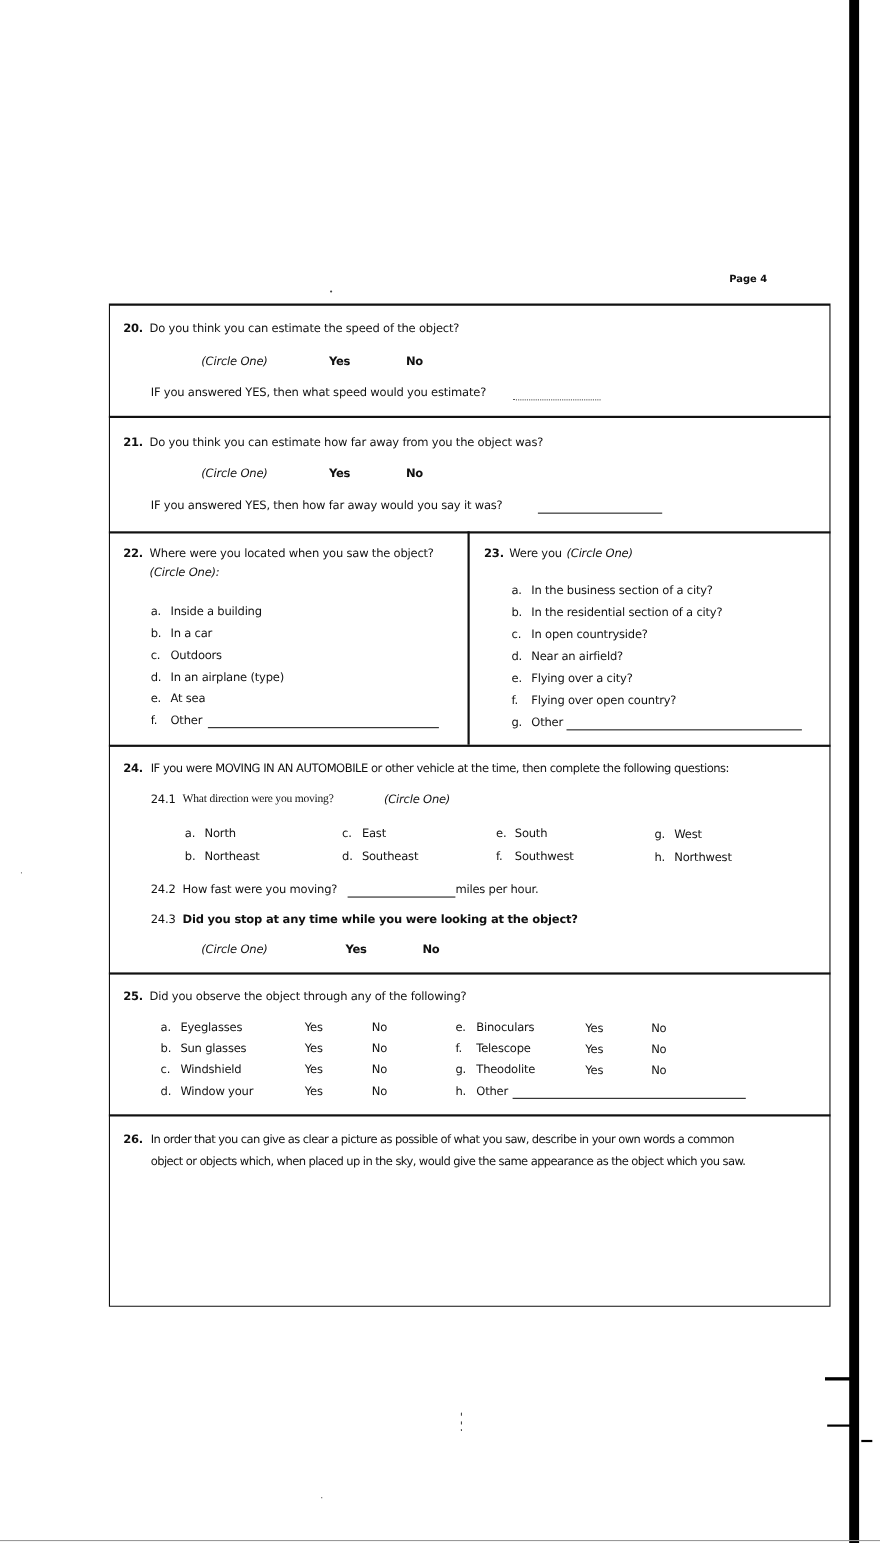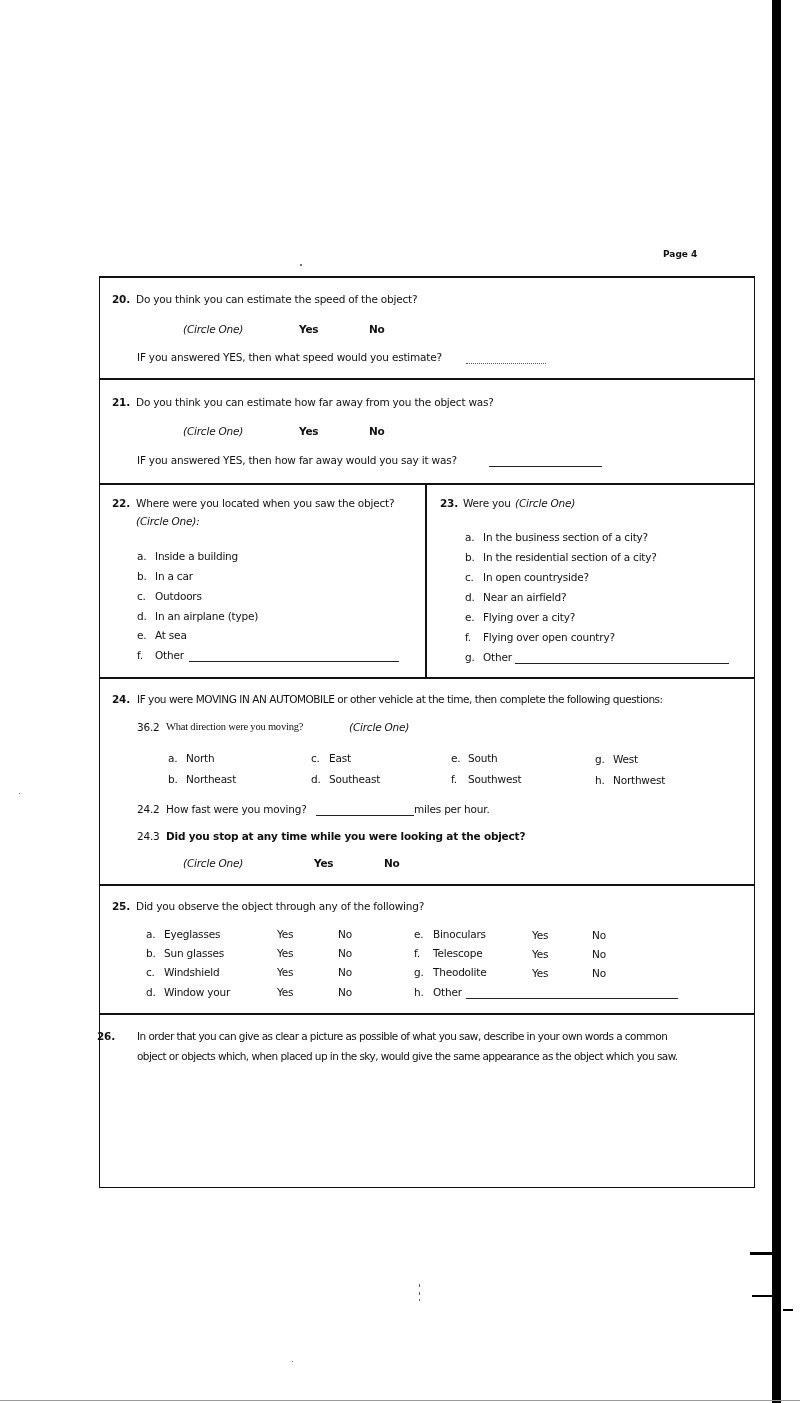--- a/index.html
+++ b/index.html
@@ -97,21 +97,21 @@
   <span class="txt" style="left:483px;top:631px;">Flying over open country?</span>
   <span class="txt" style="left:465px;top:651px;">g.</span>
   <span class="txt" style="left:483px;top:651px;">Other</span>
   <div class="blank" style="left:515px;top:663px;width:214px;"></div>
 </section>
 
 <section>
   <span class="txt b" style="left:112px;top:693px;">24.</span>
   <span class="txt" style="left:137px;top:693px;letter-spacing:-0.45px;">IF you were MOVING IN AN AUTOMOBILE or other vehicle at the time, then complete the following questions:</span>
 
-  <span class="txt" style="left:137px;top:721px;">36.2</span>
+  <span class="txt" style="left:137px;top:721px;">24.1</span>
   <span class="txt" style="left:166px;top:721px;font-family:Liberation Serif, serif;">What direction were you moving?</span>
   <span class="txt it" style="left:349px;top:721px;">(Circle One)</span>
 
   <span class="txt" style="left:168px;top:752px;">a.</span>
   <span class="txt" style="left:186px;top:752px;">North</span>
   <span class="txt" style="left:168px;top:773px;">b.</span>
   <span class="txt" style="left:186px;top:773px;">Northeast</span>
   <span class="txt" style="left:311px;top:752px;">c.</span>
   <span class="txt" style="left:329px;top:752px;">East</span>
   <span class="txt" style="left:311px;top:773px;">d.</span>
@@ -175,21 +175,21 @@
   <span class="txt" style="left:433px;top:966px;">Theodolite</span>
   <span class="txt" style="left:532px;top:967px;">Yes</span>
   <span class="txt" style="left:592px;top:967px;">No</span>
 
   <span class="txt" style="left:414px;top:986px;">h.</span>
   <span class="txt" style="left:433px;top:986px;">Other</span>
   <div class="blank" style="left:466px;top:998px;width:212px;"></div>
 </section>
 
 <section>
-  <span class="txt b" style="left:97px;top:1030px;">26.</span>
+  <span class="txt b" style="left:112px;top:1030px;">26.</span>
   <span class="txt" style="left:137px;top:1030px;letter-spacing:-0.55px;">In order that you can give as clear a picture as possible of what you saw, describe in your own words a common</span>
   <span class="txt" style="left:137px;top:1050px;letter-spacing:-0.55px;">object or objects which, when placed up in the sky, would give the same appearance as the object which you saw.</span>
   <div style="position:absolute;left:102px;top:1070px;width:650px;height:114px;"></div>
 </section>
 
 <div class="rightbar"></div>
 <div class="tick" style="left:750px;top:1252px;width:23px;"></div>
 <div class="tick" style="left:752px;top:1295px;width:21px;height:2px;"></div>
 <div class="tick" style="left:783px;top:1309px;width:10px;height:2px;"></div>
 <div class="speck" style="left:419px;top:1284px;width:1px;height:3px;"></div>

